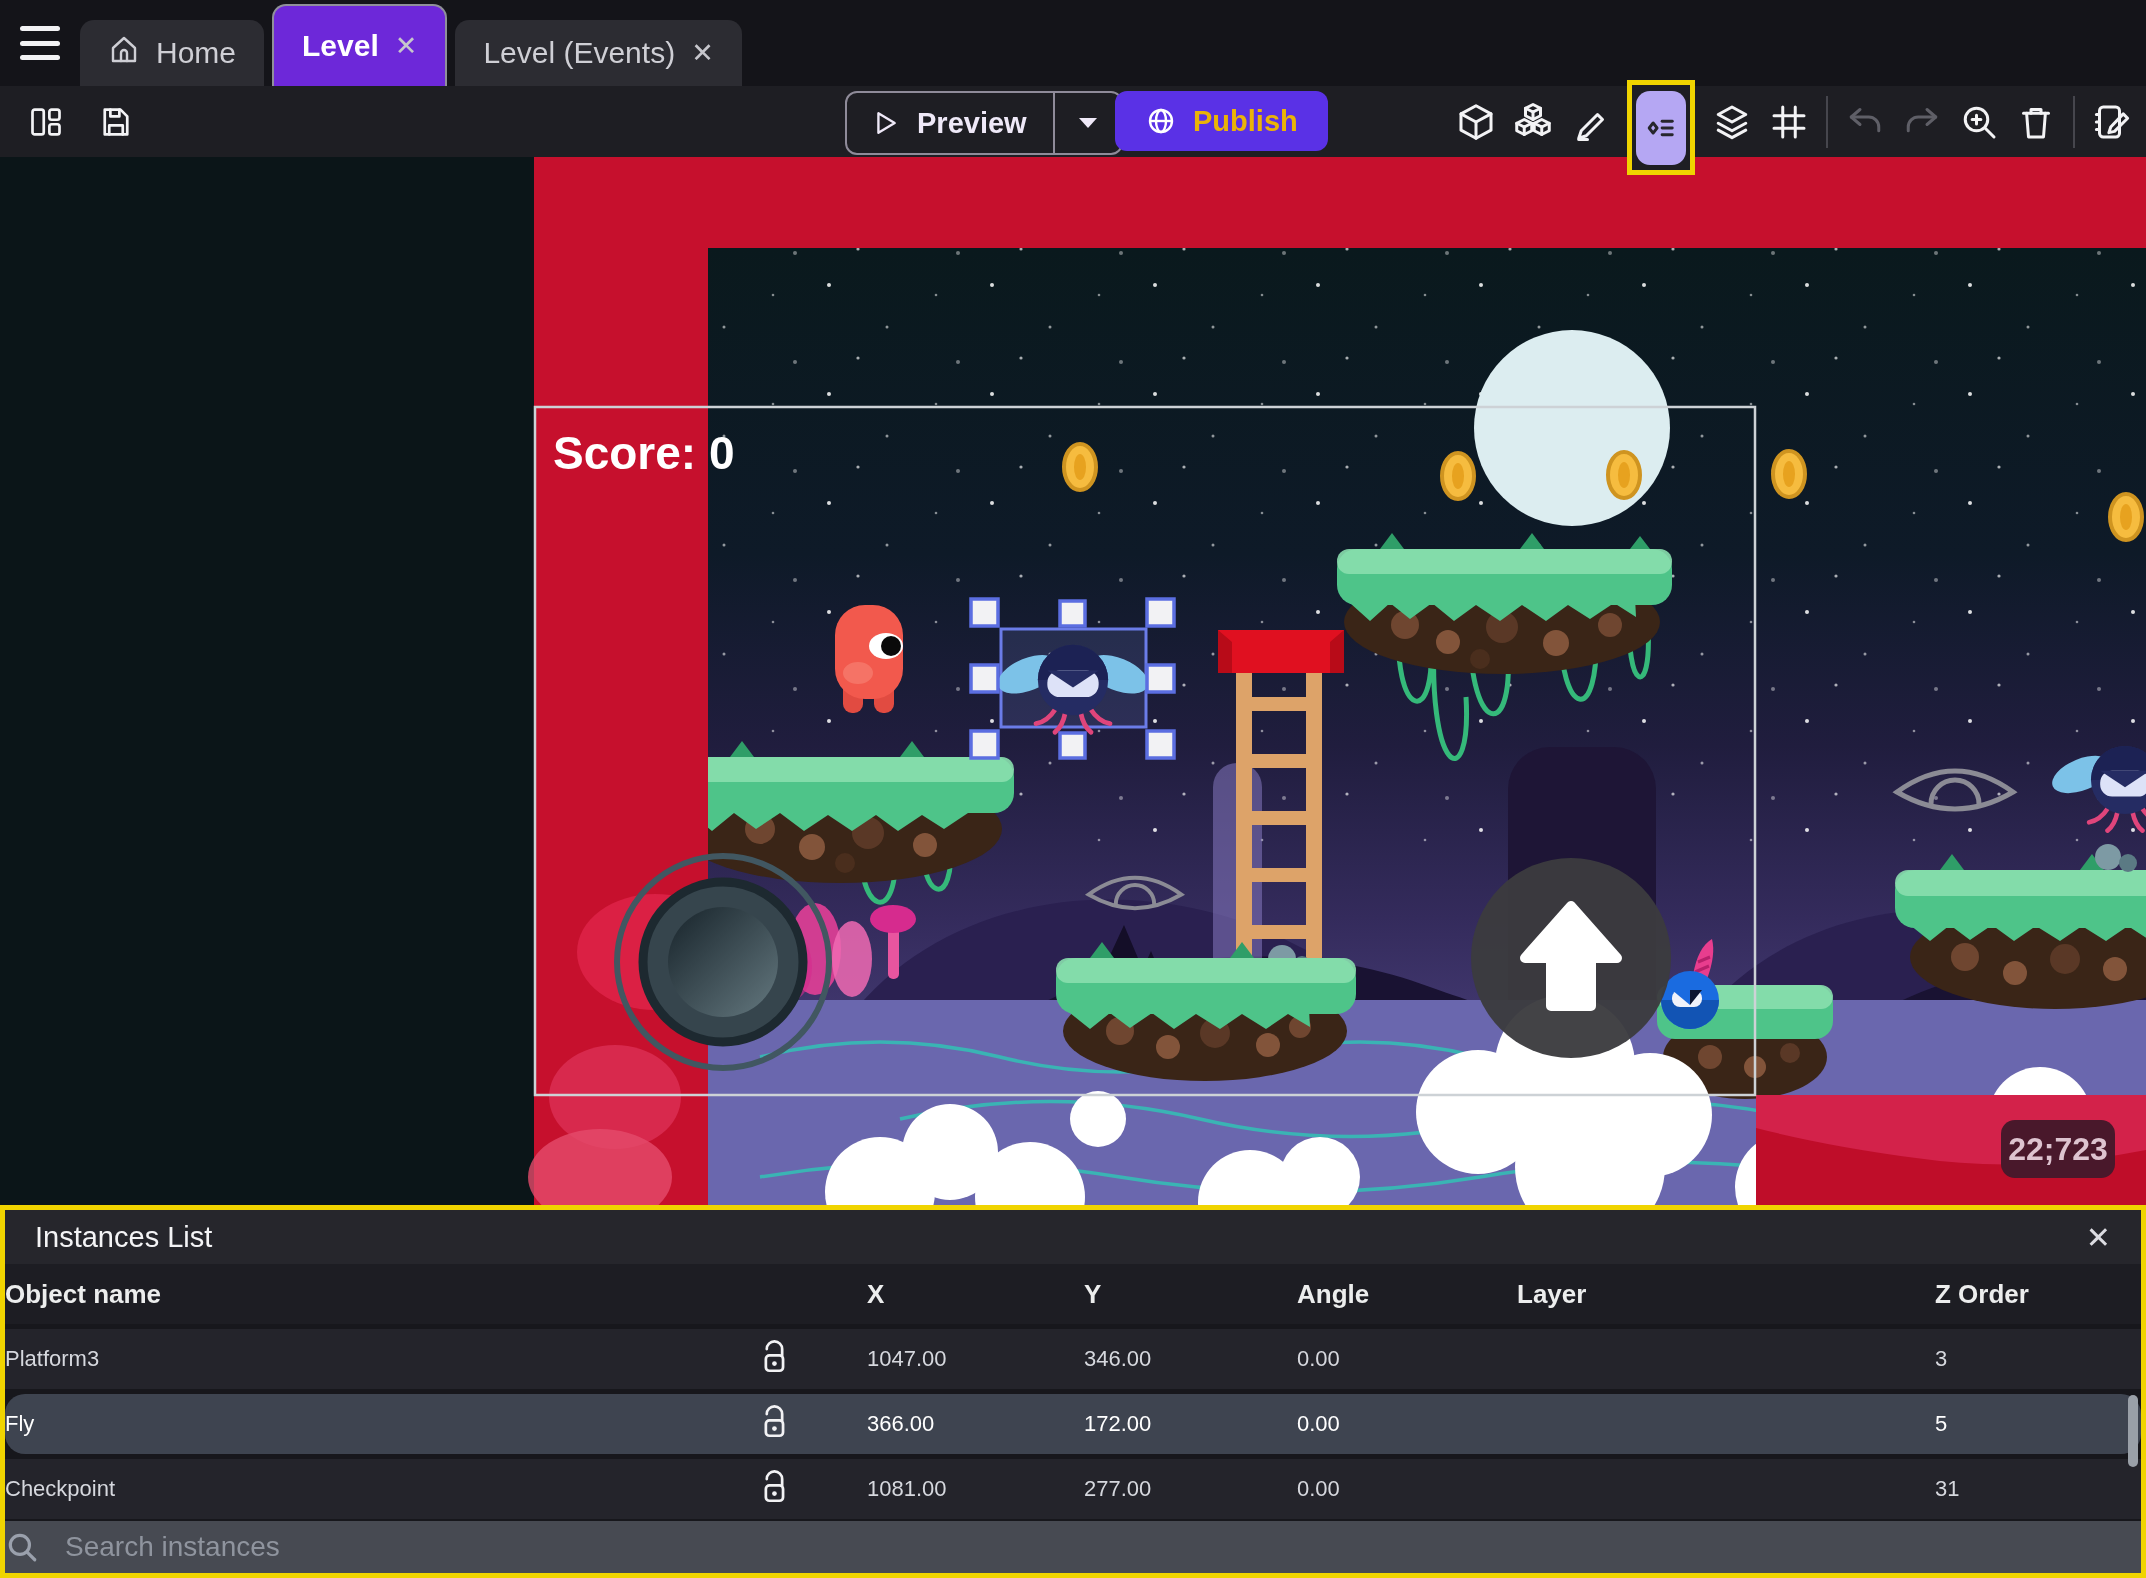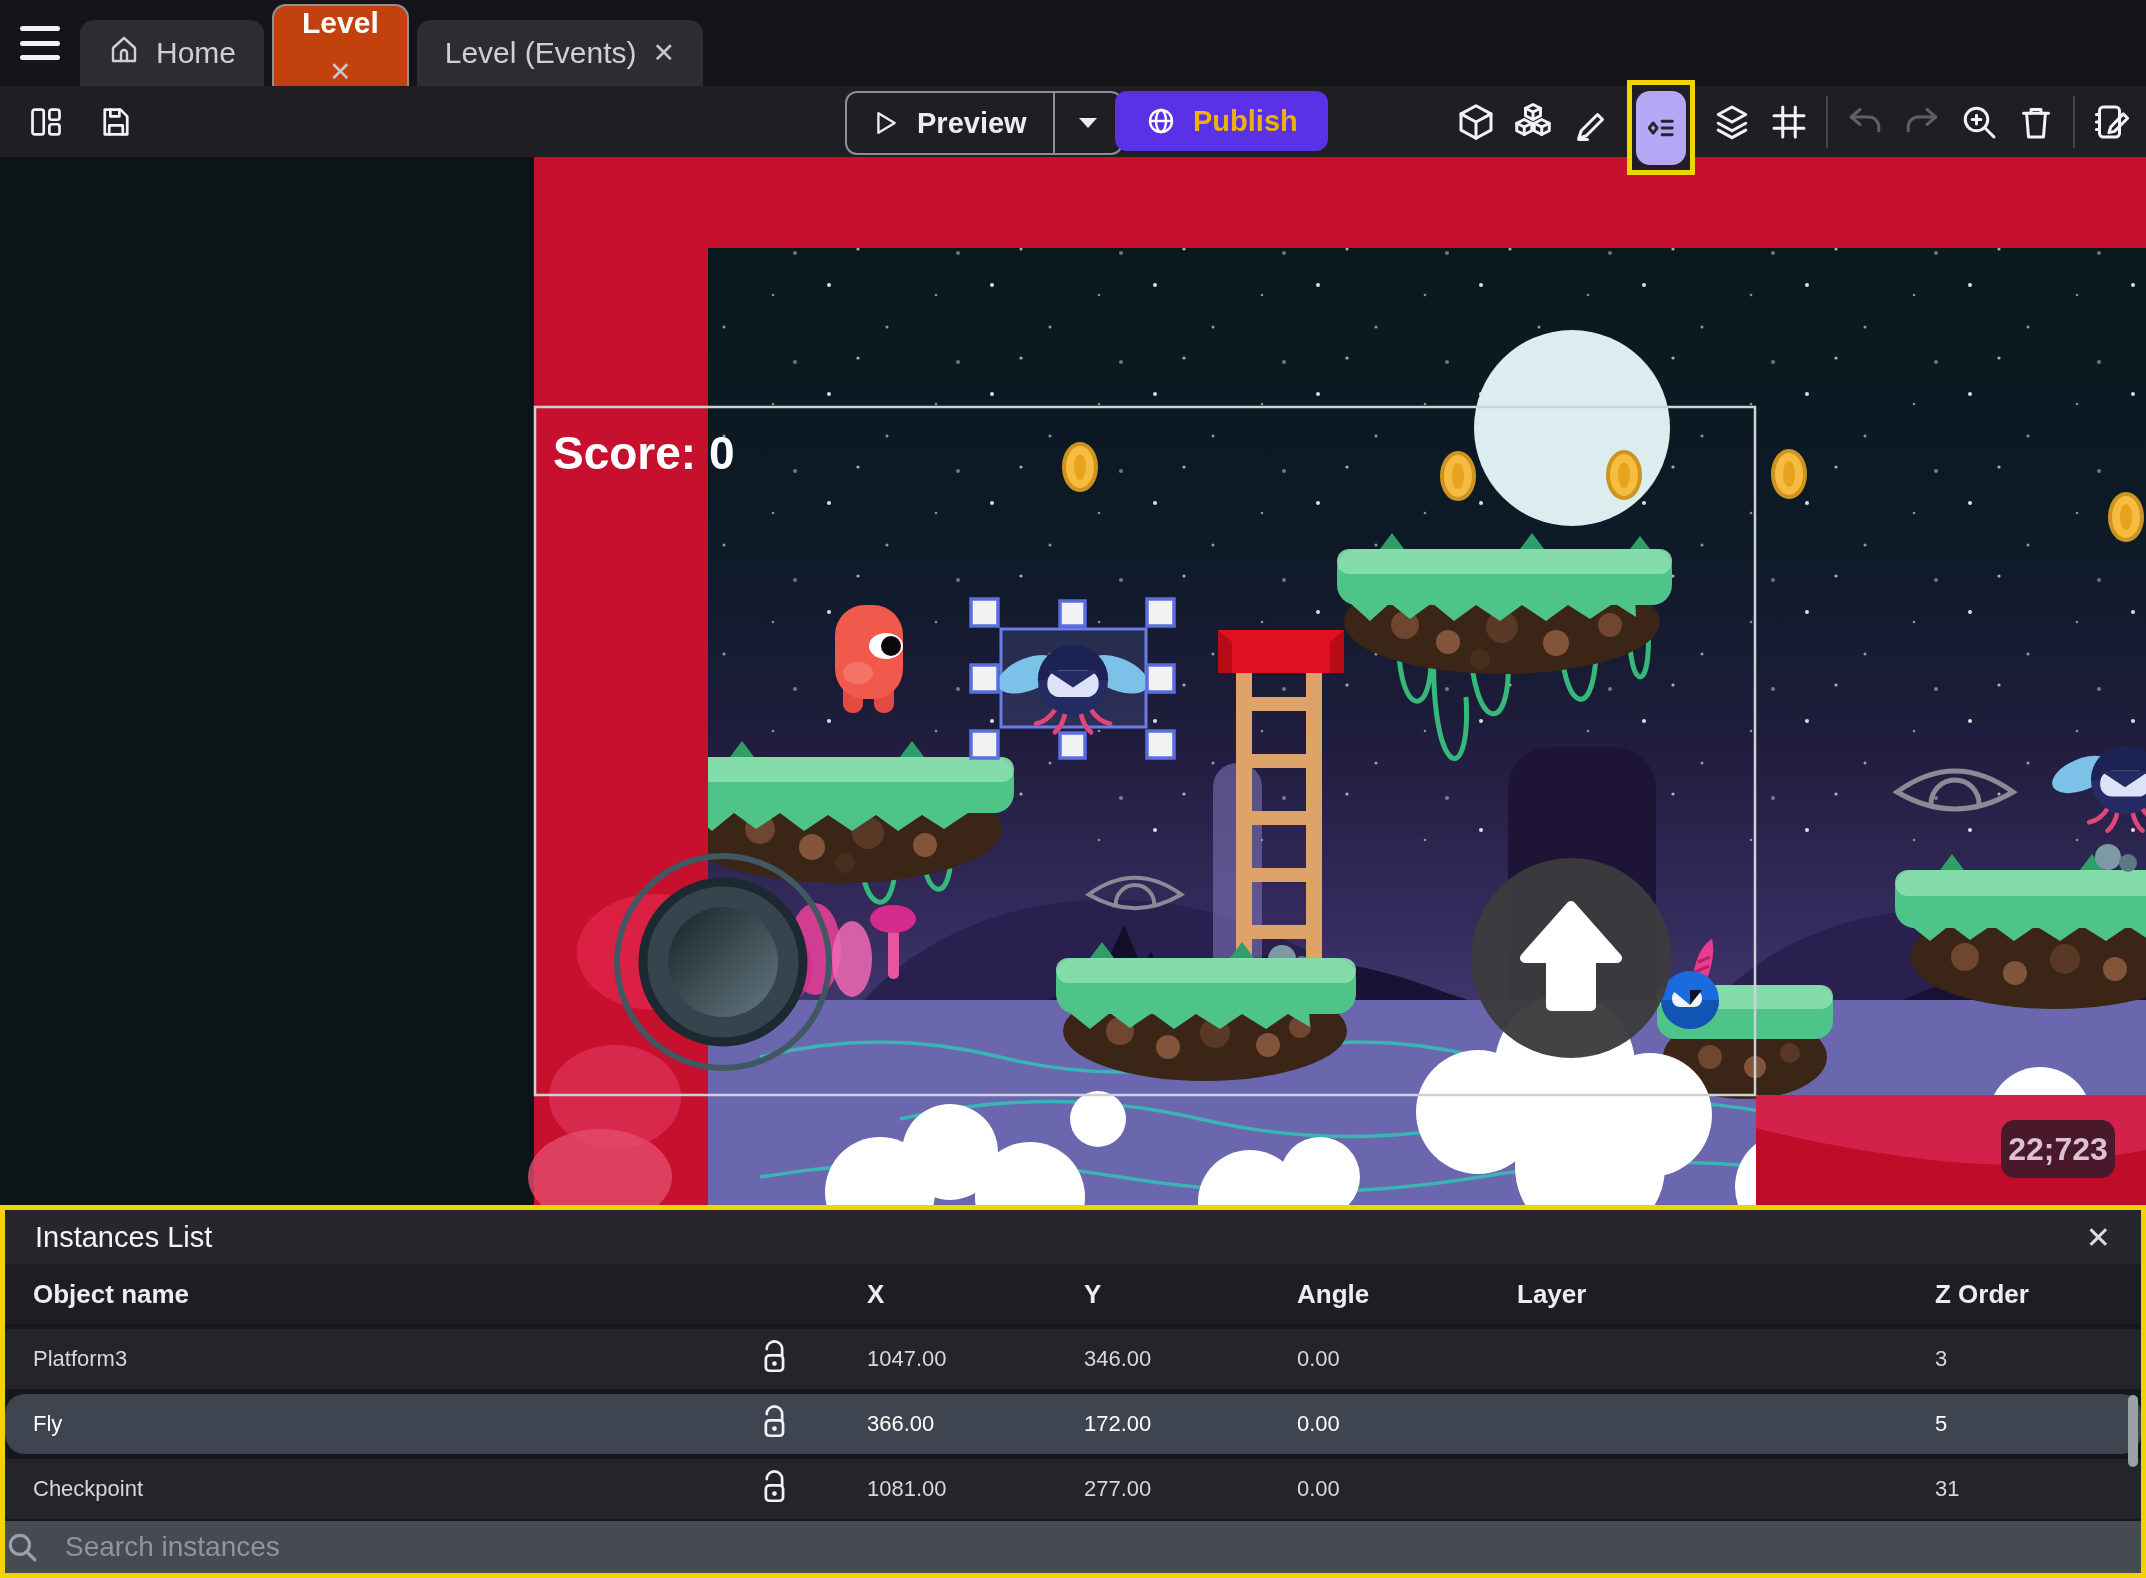--- a/index.html
+++ b/index.html
@@ -8,22 +8,22 @@
 
   
   .tab-bar{position:absolute;left:0;top:0;width:2146px;height:86px;background:#141419;
            display:flex;align-items:flex-end;}
   .menu-btn{position:absolute;left:20px;top:26px;width:40px;height:34px;display:flex;
             flex-direction:column;justify-content:space-between;cursor:pointer;}
   .menu-btn span{display:block;height:5px;border-radius:3px;background:#f2f2f4;}
   .tabs{display:flex;margin-left:80px;gap:8px;align-items:flex-end;}
   .tab{height:66px;display:flex;align-items:center;gap:16px;padding:0 28px;
        border-radius:14px 14px 0 0;background:#2c2c32;color:#cfcfd5;font-size:30px;}
-  .tab.active{height:80px;background:#c2410c;border:2px solid #90909a;border-bottom:none;
-              color:#fff;font-weight:bold;flex-direction:column;}
+  .tab.active{height:80px;background:#6d28d9;border:2px solid #90909a;border-bottom:none;
+              color:#fff;font-weight:bold;}
   .tab .close{font-size:27px;color:#c6c6cc;font-weight:normal;cursor:pointer;}
   .home-ico svg{stroke:#cfcfd5;stroke-width:2.4;fill:none;stroke-linecap:round;stroke-linejoin:round;}
 
   
   .toolbar{position:absolute;left:0;top:86px;width:2146px;height:71px;background:#1e1e23;
            overflow:visible;z-index:30;}
   .tb-left{position:absolute;left:26px;top:0;height:71px;display:flex;align-items:center;gap:30px;}
   .tico{width:40px;height:40px;display:flex;align-items:center;justify-content:center;cursor:pointer;}
   .tico svg{stroke:#f3f3f5;stroke-width:2.4;fill:none;stroke-linecap:round;stroke-linejoin:round;}
   .tico.dim svg{stroke:#5f5f67;}
@@ -51,21 +51,21 @@
   .instances-panel{position:absolute;left:0;top:1205px;width:2146px;height:373px;z-index:40;
                    border:5px solid #f0d400;box-sizing:border-box;background:#17171c;color:#e9eaee;}
   .ip-title{height:54px;background:#26262c;display:flex;align-items:center;
             justify-content:space-between;padding:0 30px;font-size:29px;color:#f4f4f6;}
   .ip-close{font-size:30px;color:#dcdce2;cursor:pointer;}
   .ip-grid{display:grid;grid-template-columns:746px 110px 217px 213px 220px 418px 1fr;
            align-items:center;}
   .ip-head{height:60px;background:#1d1d23;font-weight:bold;font-size:26px;color:#eceded;}
   .ip-row{height:60px;background:#24242b;font-size:22px;color:#d6d8de;margin-top:5px;cursor:pointer;}
   .ip-row.selected{background:#3e4450;color:#fff;border-radius:20px;}
-  .ip-grid .c-name{padding-left:28px;}
+  .ip-grid .c-name{}
   .ip-grid .c{padding-left:6px;}
   .lock{width:38px;height:40px;margin-left:4px;}
   .lock svg{stroke:#f2f2f4;stroke-width:3;fill:none;stroke-linecap:round;}
   .ip-search{position:absolute;left:0;bottom:0;width:100%;height:52px;background:#474a52;
              display:flex;align-items:center;gap:24px;box-sizing:border-box;}
   .ip-search svg{stroke:#9aa0ac;stroke-width:3;fill:none;stroke-linecap:round;}
   .ip-search input{flex:1;background:transparent;border:none;outline:none;font-size:28px;
                    color:#d4d6db;font-family:"Liberation Sans",sans-serif;}
   .ip-search input::placeholder{color:#8f949e;}
   .scrollnub{position:absolute;right:3px;top:185px;width:10px;height:72px;border-radius:5px;

